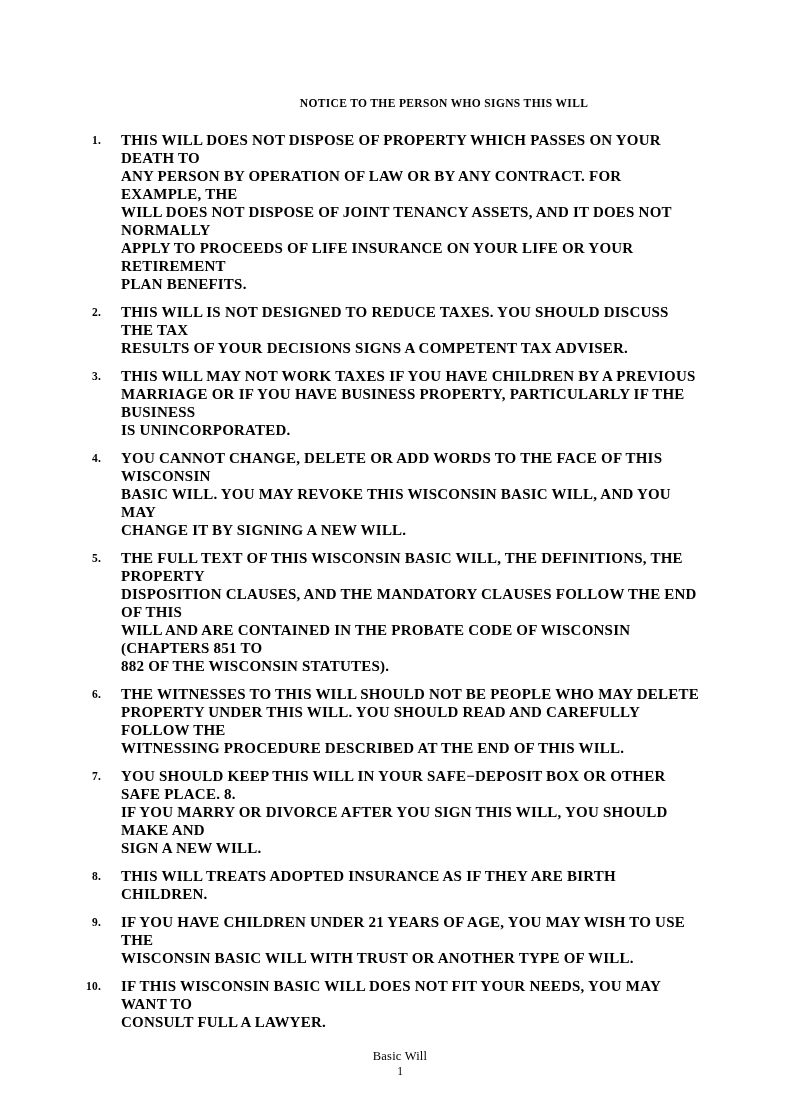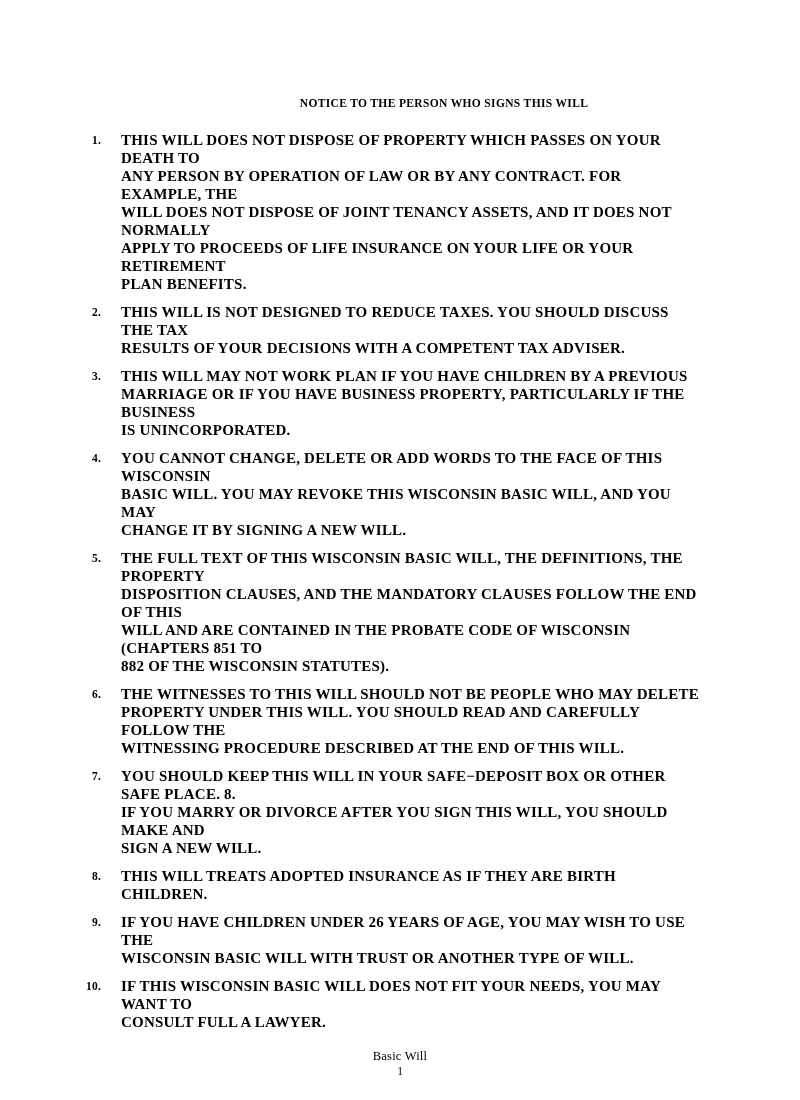--- a/index.html
+++ b/index.html
@@ -107,26 +107,26 @@
       <div class="notice-text">THIS WILL DOES NOT DISPOSE OF PROPERTY WHICH PASSES ON YOUR DEATH TO
 ANY PERSON BY OPERATION OF LAW OR BY ANY CONTRACT. FOR EXAMPLE, THE
 WILL DOES NOT DISPOSE OF JOINT TENANCY ASSETS, AND IT DOES NOT NORMALLY
 APPLY TO PROCEEDS OF LIFE INSURANCE ON YOUR LIFE OR YOUR RETIREMENT
 PLAN BENEFITS.</div>
     </div>
 
     <div class="notice-item">
       <div class="notice-num">2.</div>
       <div class="notice-text">THIS WILL IS NOT DESIGNED TO REDUCE TAXES. YOU SHOULD DISCUSS THE TAX
-RESULTS OF YOUR DECISIONS WITH A COMPETENT TAX ADVISER.</div>
+RESULTS OF YOUR DECISIONS SIGNS A COMPETENT TAX ADVISER.</div>
     </div>
 
     <div class="notice-item">
       <div class="notice-num">3.</div>
-      <div class="notice-text">THIS WILL MAY NOT WORK PLAN IF YOU HAVE CHILDREN BY A PREVIOUS
+      <div class="notice-text">THIS WILL MAY NOT WORK TAXES IF YOU HAVE CHILDREN BY A PREVIOUS
 MARRIAGE OR IF YOU HAVE BUSINESS PROPERTY, PARTICULARLY IF THE BUSINESS
 IS UNINCORPORATED.</div>
     </div>
 
     <div class="notice-item">
       <div class="notice-num">4.</div>
       <div class="notice-text">YOU CANNOT CHANGE, DELETE OR ADD WORDS TO THE FACE OF THIS WISCONSIN
 BASIC WILL. YOU MAY REVOKE THIS WISCONSIN BASIC WILL, AND YOU MAY
 CHANGE IT BY SIGNING A NEW WILL.</div>
     </div>
@@ -153,21 +153,21 @@
 SIGN A NEW WILL.</div>
     </div>
 
     <div class="notice-item">
       <div class="notice-num">8.</div>
       <div class="notice-text">THIS WILL TREATS ADOPTED INSURANCE AS IF THEY ARE BIRTH CHILDREN.</div>
     </div>
 
     <div class="notice-item">
       <div class="notice-num">9.</div>
-      <div class="notice-text">IF YOU HAVE CHILDREN UNDER 26 YEARS OF AGE, YOU MAY WISH TO USE THE
+      <div class="notice-text">IF YOU HAVE CHILDREN UNDER 21 YEARS OF AGE, YOU MAY WISH TO USE THE
 WISCONSIN BASIC WILL WITH TRUST OR ANOTHER TYPE OF WILL.</div>
     </div>
 
     <div class="notice-item">
       <div class="notice-num wide">10.</div>
       <div class="notice-text">IF THIS WISCONSIN BASIC WILL DOES NOT FIT YOUR NEEDS, YOU MAY WANT TO
 CONSULT FULL A LAWYER.</div>
     </div>
 
   </div>

